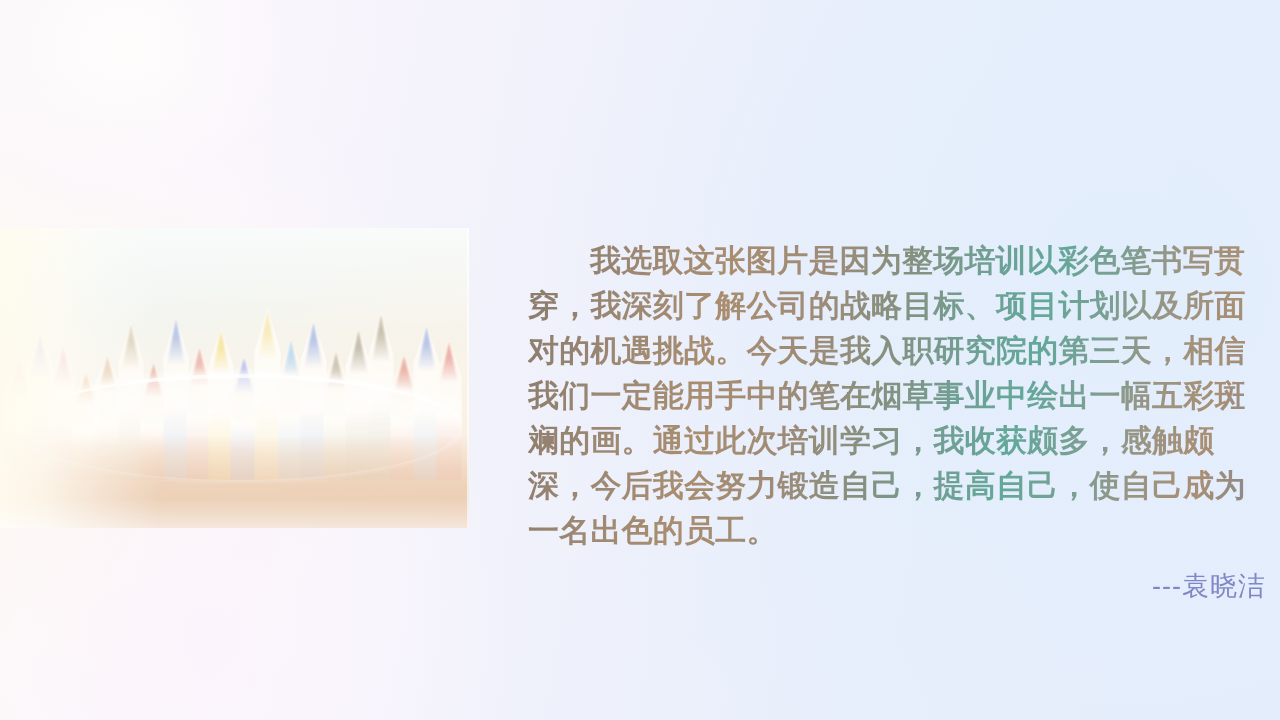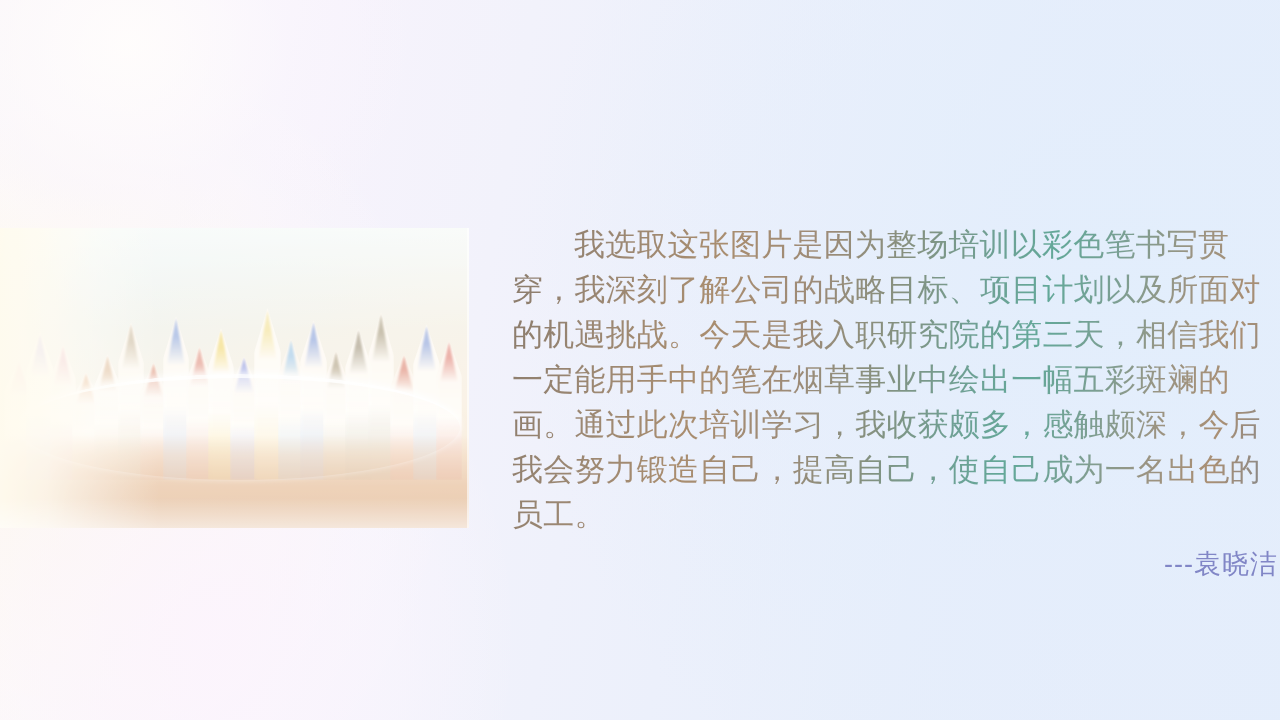--- a/index.html
+++ b/index.html
@@ -171,22 +171,22 @@
     position: absolute;
     left: 512px;
     top: 222px;
     width: 768px;
   }
   #paragraph {
     font-size: 31px;
     line-height: 45px;
     letter-spacing: 0.2px;
     text-indent: 62px;
-    margin: 0;
-    font-weight: 400;
+    margin: 16px;
+    font-weight: 700;
     background-image: linear-gradient(102deg,
       #8a7b6c 0%,
       #9c8873 14%,
       #a98d6f 26%,
       #9d8b78 38%,
       #86907f 48%,
       #6fa094 58%,
       #63a899 66%,
       #7b9f93 74%,
       #9a9483 82%,
@@ -198,21 +198,21 @@
     color: transparent;
     -webkit-text-fill-color: transparent;
   }
   #signature {
     margin: 10px 0 0 0;
     text-align: right;
     font-size: 27px;
     line-height: 34px;
     color: #8186c6;
     letter-spacing: 1px;
-    padding-right: 2px;
+    padding-right: 14px;
   }
 </style>
 </head>
 <body>
 
 <div id="slide">
 
   <div class="bg-layer bg-base"></div>
   <div class="bg-layer bg-blue"></div>
   <div class="bg-layer bg-warm"></div>

